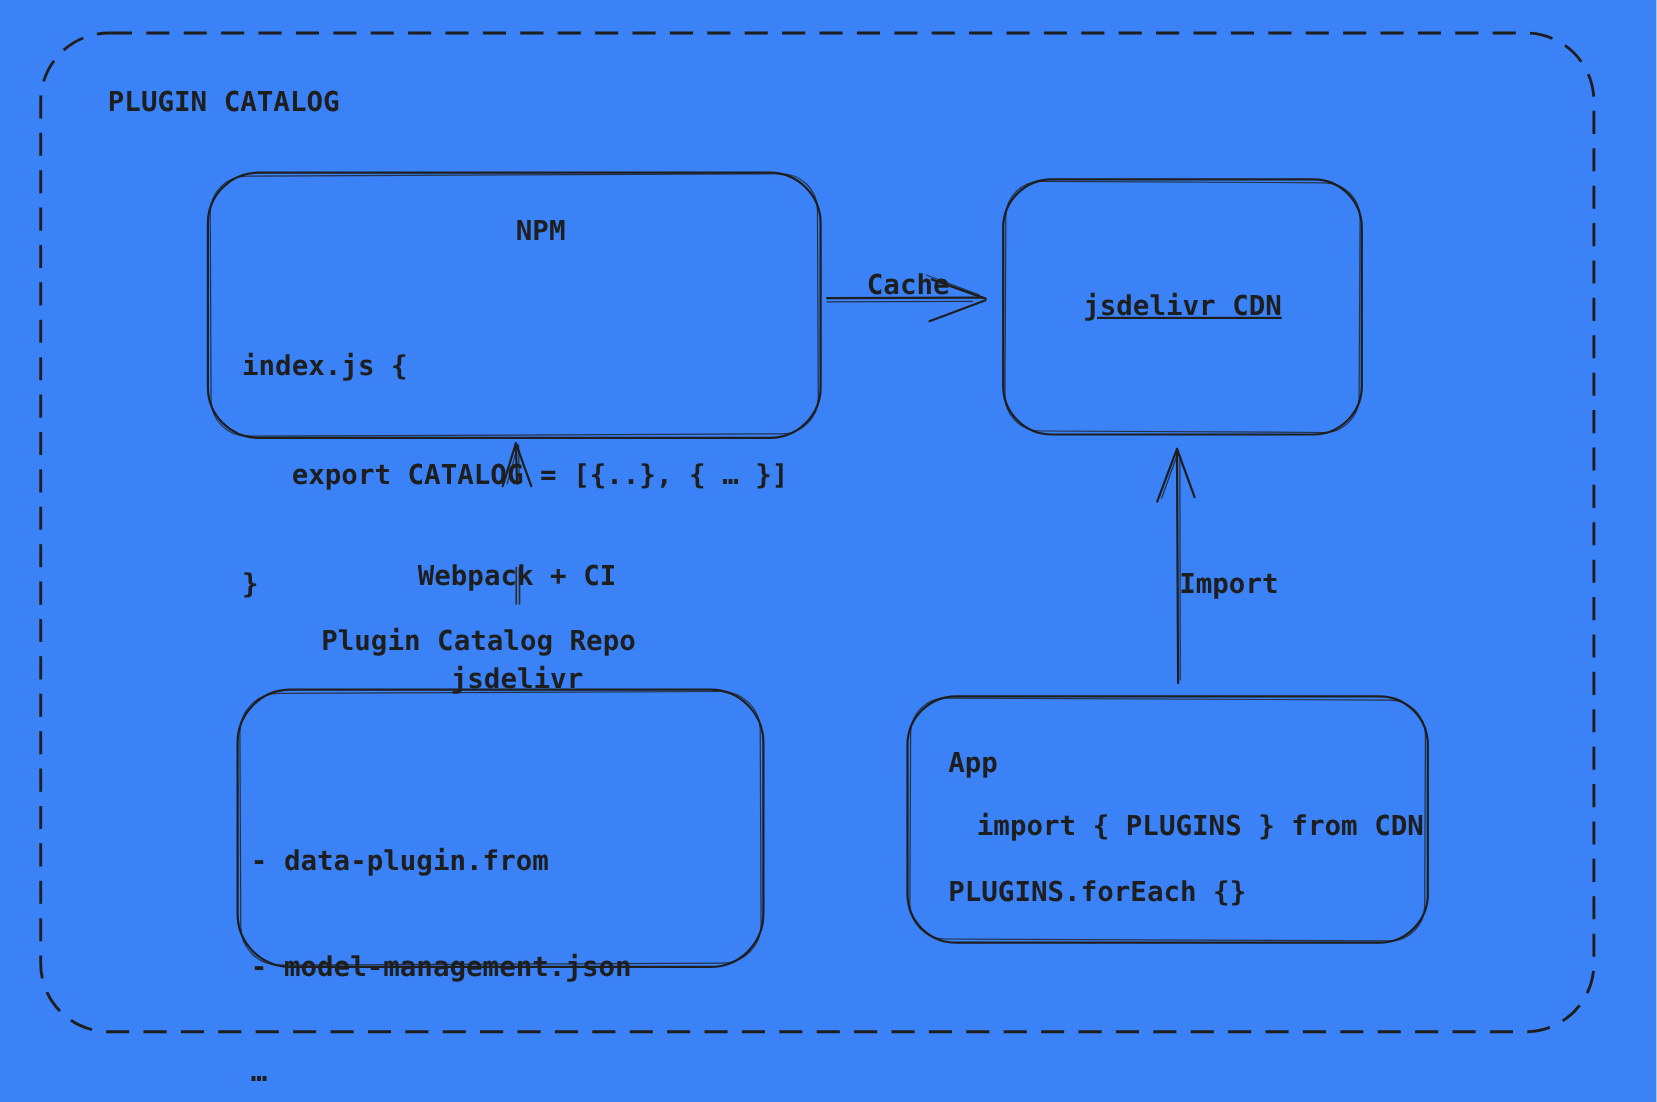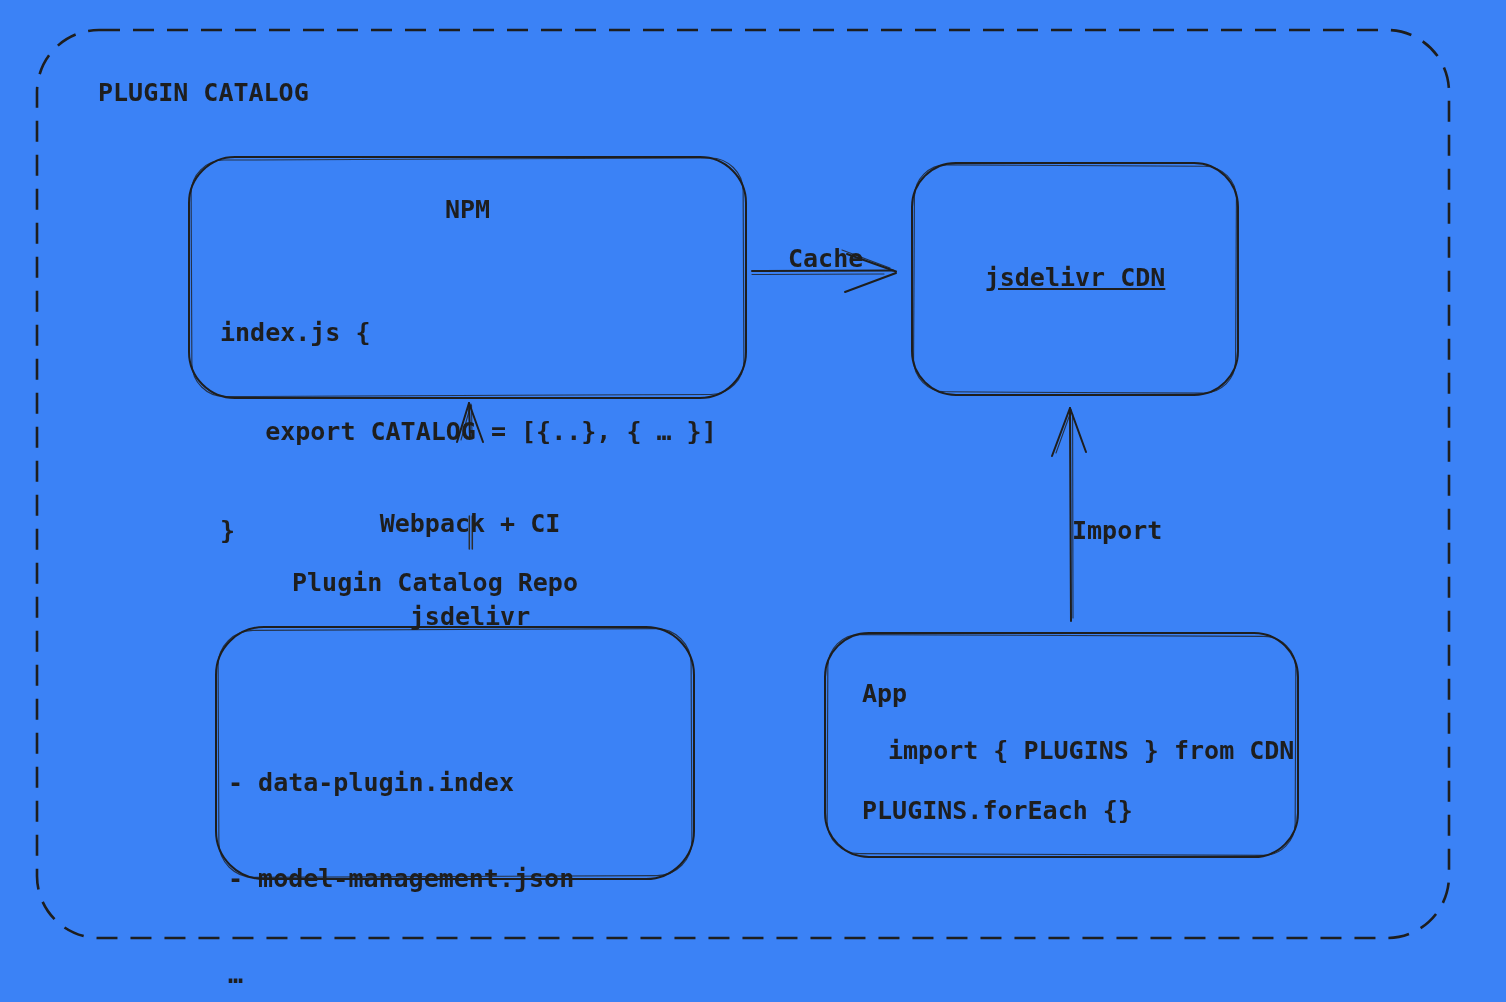--- a/index.html
+++ b/index.html
@@ -72,39 +72,39 @@
       <path class="s1" d="M1070 410 L1071 621" stroke-width="1.8"></path>
       <path class="s2" d="M1072.6 414 L1073 618"></path>
       <path class="s1" d="M1070 408 L1052 456"></path>
       <path class="s1" d="M1070 408 L1086 452"></path>
       <path class="s2" d="M1071.5 410 L1056 453"></path>
     </g>
   </svg>
 
   <div class="t" style="left:98px; top:76px;">PLUGIN CATALOG</div>
 
-  <div class="t center" style="left:189px; top:193px; width:557px;">NPM</div>
+  <div class="t center" style="left:189px; top:193px; width:557px;padding-left:24px;">NPM</div>
   <div class="t" style="left:220px; top:250px;">
     <div>index.js {</div>
     <div>   export CATALOG = [{..}, { … }]</div>
     <div>}</div>
   </div>
 
   <div class="t" style="left:788px; top:198px;margin-top:44px;">Cache</div>
 
   <div class="t center" style="left:912px; top:261px; width:326px;text-decoration:underline;">jsdelivr CDN</div>
 
   <div class="t center lh31" style="left:320px; top:446px; width:300px;">
     <div>Webpack + CI</div>
     <div>jsdelivr</div>
   </div>
 
   <div class="t center" style="left:240px; top:566px; width:390px;">Plugin Catalog Repo</div>
   <div class="t lh32" style="left:228px; top:703px;">
-    <div>- data-plugin.index</div>
+    <div>- data-plugin.from</div>
     <div>- model-management.json</div>
     <div>…</div>
   </div>
 
   <div class="t" style="left:1072px; top:514px;">Import</div>
 
   <div class="t" style="left:862px; top:677px;">App</div>
   <div class="t" style="left:888px; top:734px;">import { PLUGINS } from CDN</div>
   <div class="t" style="left:862px; top:794px;">PLUGINS.forEach {}</div>
 

